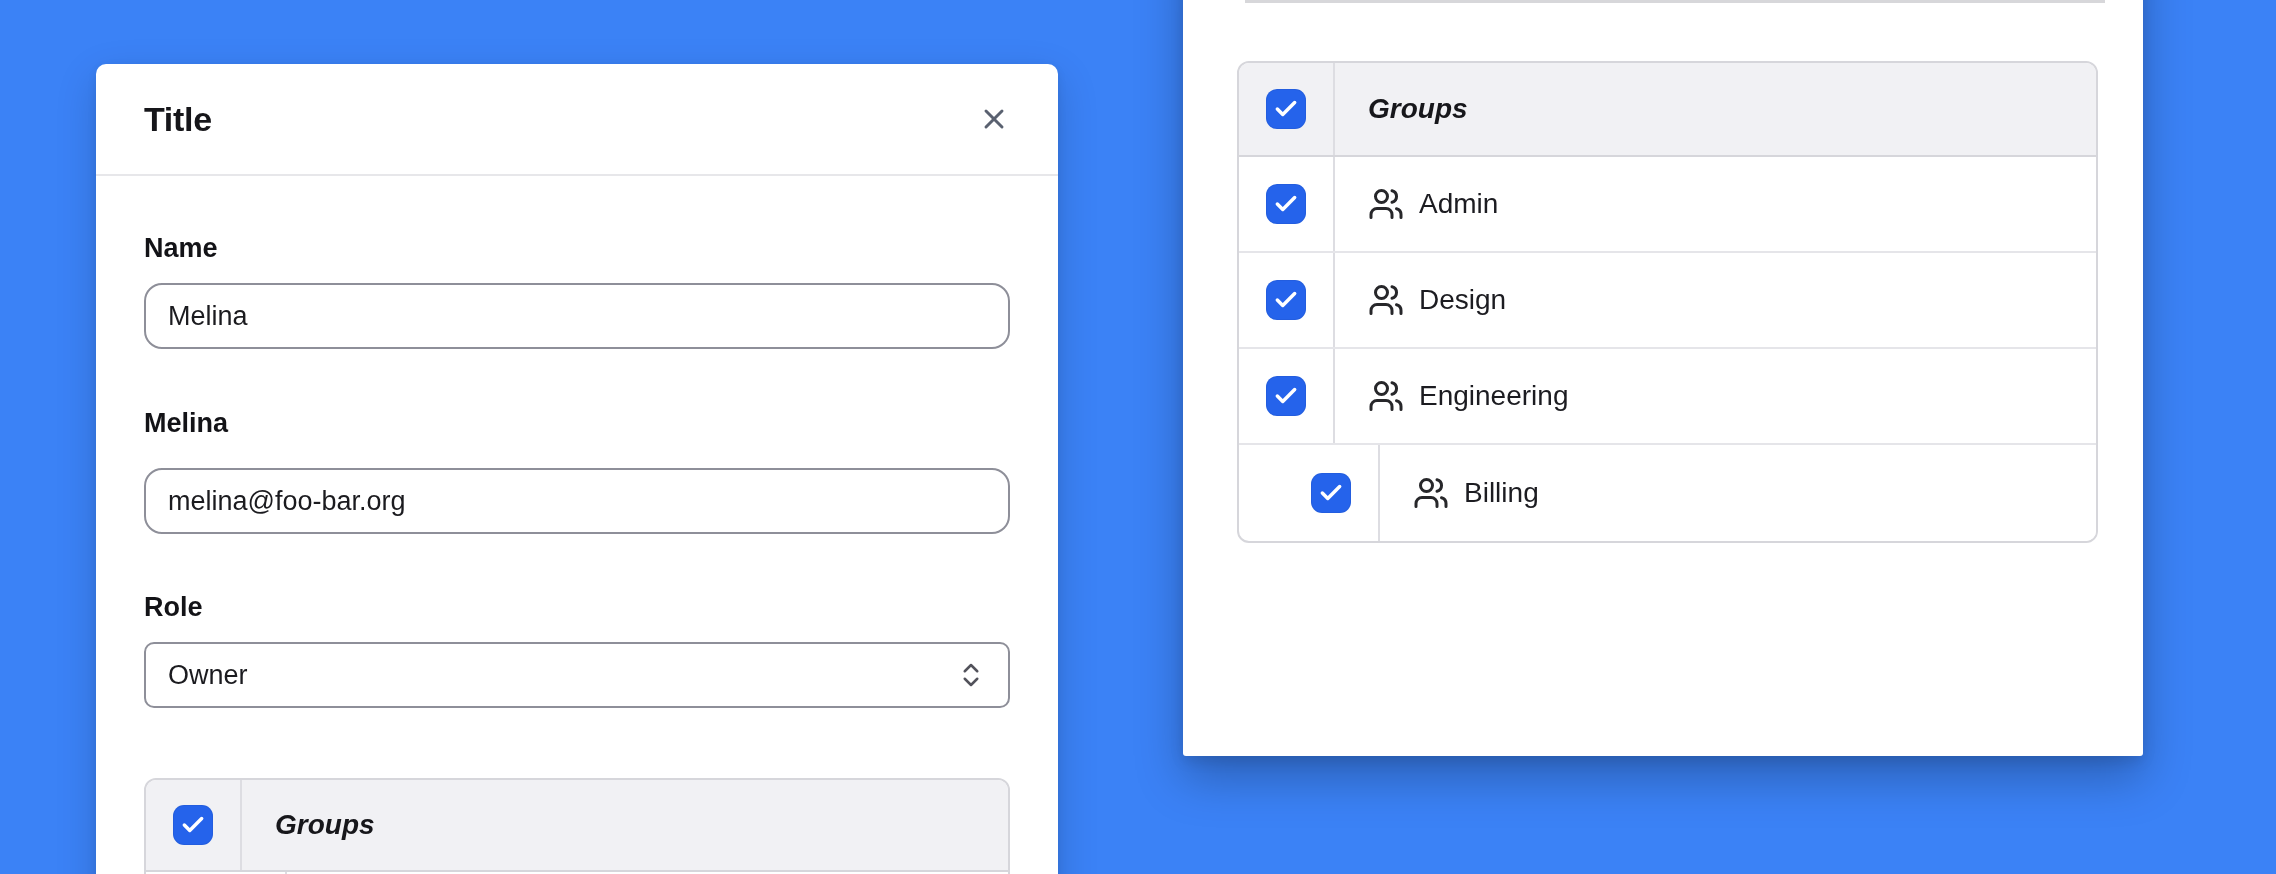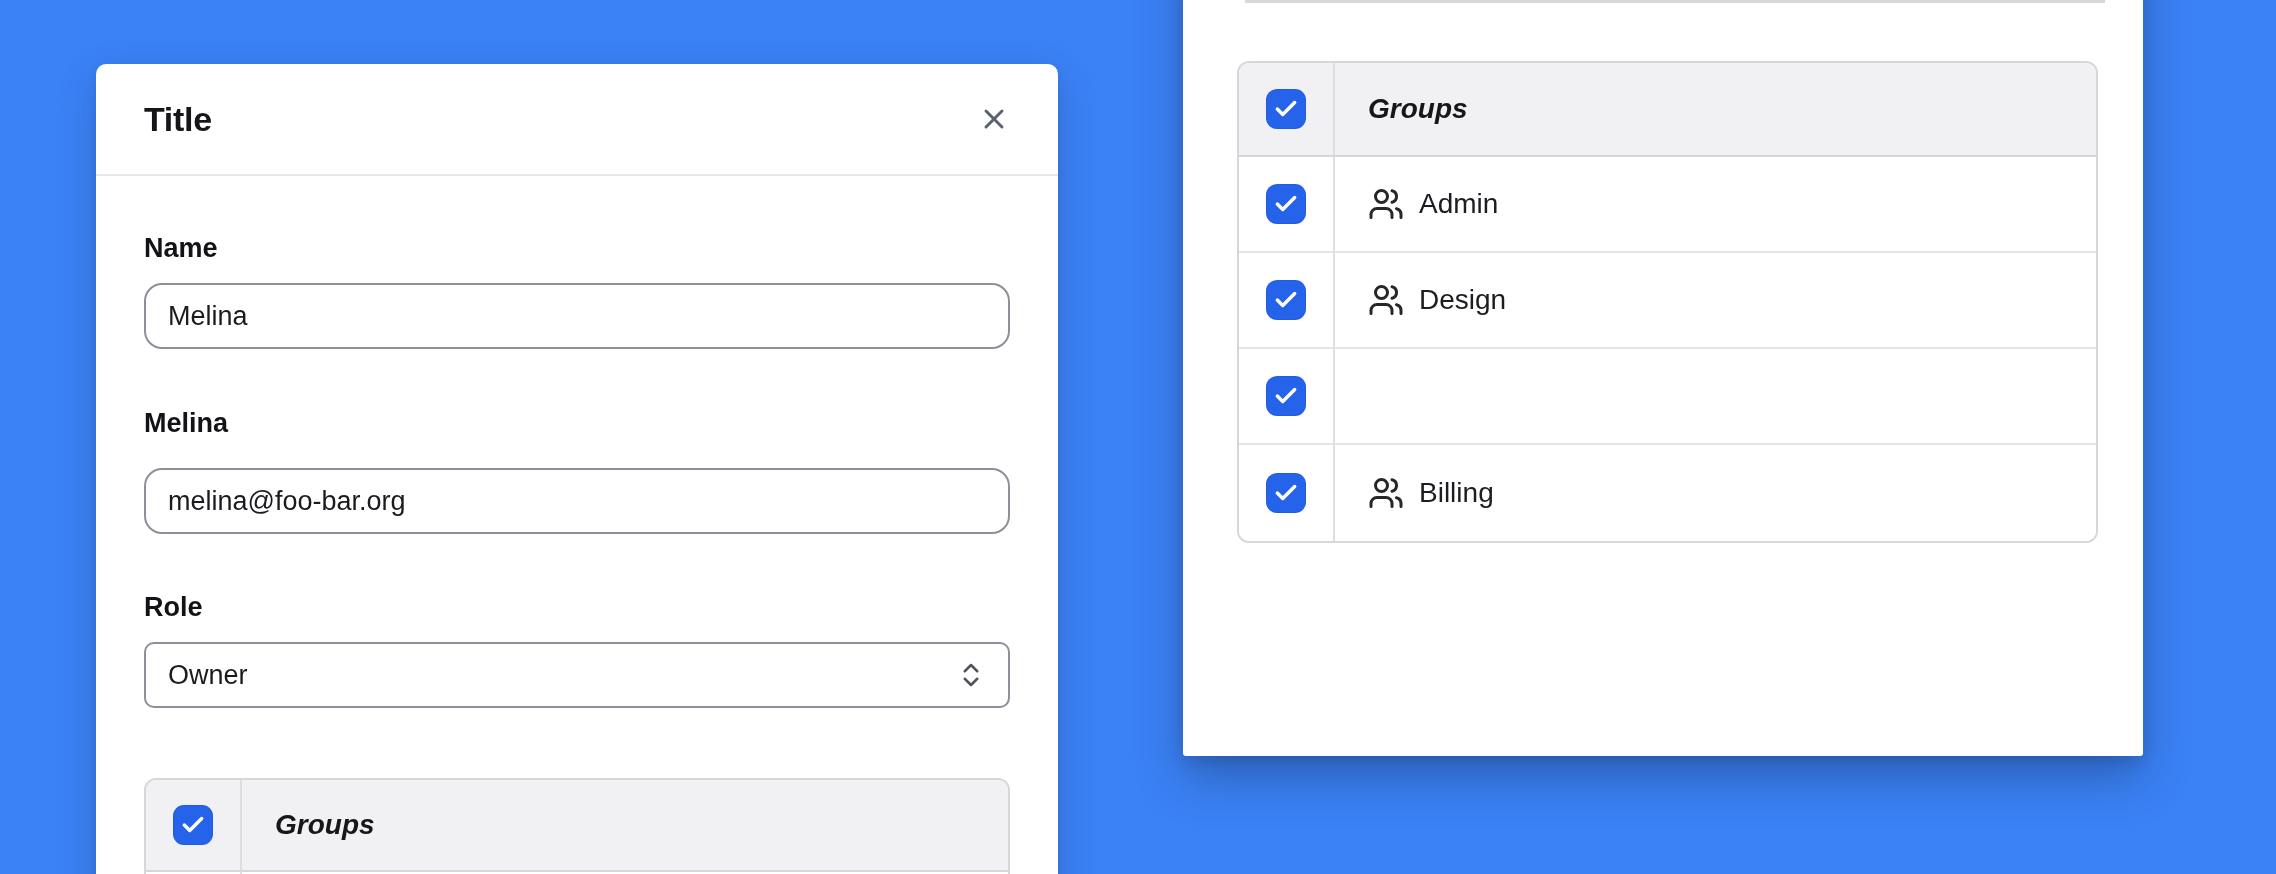--- a/index.html
+++ b/index.html
@@ -29,21 +29,21 @@
   .select-box { margin-top:19px; width:100%; height:66px; border:2px solid #8e8f99; border-radius:10px;
                 background:#fff; display:flex; align-items:center; padding:16px 22px; cursor:pointer; }
   .select-box .value { font-size:27px; color:#1b1b1f; }
   .select-box .chevrons { margin-left:auto; }
 
   
   .gtable { border:2px solid #d6d6db; border-radius:12px; background:#fff; overflow:hidden; }
   .modal .gtable { margin-top:70px; }
   .g-header { display:flex; align-items:stretch; background:#f1f1f4; border-bottom:2px solid #d6d6db; height:92px;font-style:italic; }
   .g-row { display:flex; align-items:stretch; background:#fff; height:96px; border-bottom:2px solid #e5e5e9; }
-  .g-row:last-child { border-bottom:none; }
+  .g-row:last-child { border-bottom:none;margin-left:45px; }
   .g-check-cell { width:96px; flex:0 0 96px; display:flex; align-items:center; justify-content:center;
                   border-right:2px solid #dddde2; }
   .g-main-cell { flex:1; display:flex; align-items:center; padding-left:33px; }
   .g-header .g-main-cell { font-size:28px; font-weight:700; color:#17171b; }
   .g-main-cell .row-label { font-size:28px; font-weight:400; color:#1c1c21; }
   .users-ic { margin-right:15px; flex:0 0 auto; display:flex; }
 
   .checkbox { width:40px; height:40px; border-radius:11px; background:#2563eb;
               display:flex; align-items:center; justify-content:center; cursor:pointer;
               box-shadow:inset 0 0 0 1px rgba(0,0,0,.05); }
@@ -178,20 +178,31 @@
       <div class="g-row">
         <div class="g-check-cell">
           <div class="checkbox" role="checkbox" aria-checked="true">
             <span style="display:flex">
               <svg width="26" height="26" viewBox="0 0 24 24" fill="none" stroke="#ffffff" stroke-width="3.2" stroke-linecap="round" stroke-linejoin="round">
                   <path d="M20 6 9 17l-5-5"></path>
                 </svg>
             </span>
           </div>
         </div>
+        <div class="g-main-cell">
+          <span class="users-ic">
+            <svg width="36" height="36" viewBox="0 0 24 24" fill="none" stroke="#27272a" stroke-width="2" stroke-linecap="round" stroke-linejoin="round">
+                <path d="M16 21v-2a4 4 0 0 0-4-4H6a4 4 0 0 0-4 4v2"></path>
+                <circle cx="9" cy="7" r="4"></circle>
+                <path d="M22 21v-2a4 4 0 0 0-3-3.87"></path>
+                <path d="M16 3.13a4 4 0 0 1 0 7.75"></path>
+              </svg>
+          </span>
+          <span class="row-label">Engineering</span>
+        </div>
       </div>
 
       <div class="g-row">
         <div class="g-check-cell">
           <div class="checkbox" role="checkbox" aria-checked="true">
             <span style="display:flex">
               <svg width="26" height="26" viewBox="0 0 24 24" fill="none" stroke="#ffffff" stroke-width="3.2" stroke-linecap="round" stroke-linejoin="round">
                   <path d="M20 6 9 17l-5-5"></path>
                 </svg>
             </span>

